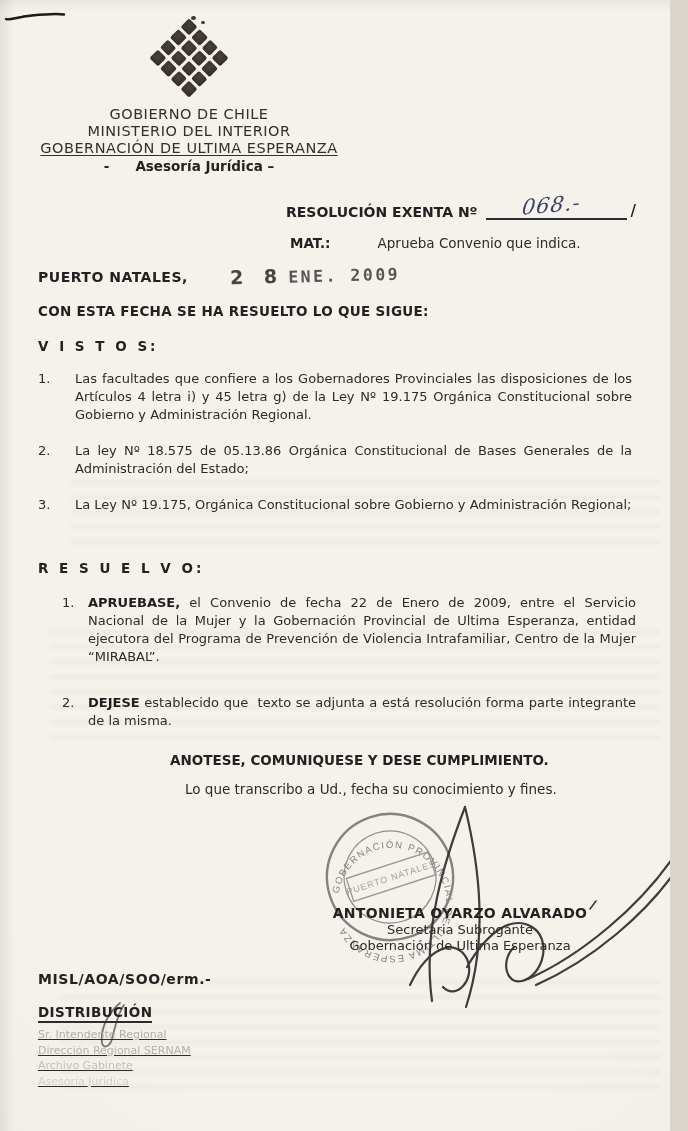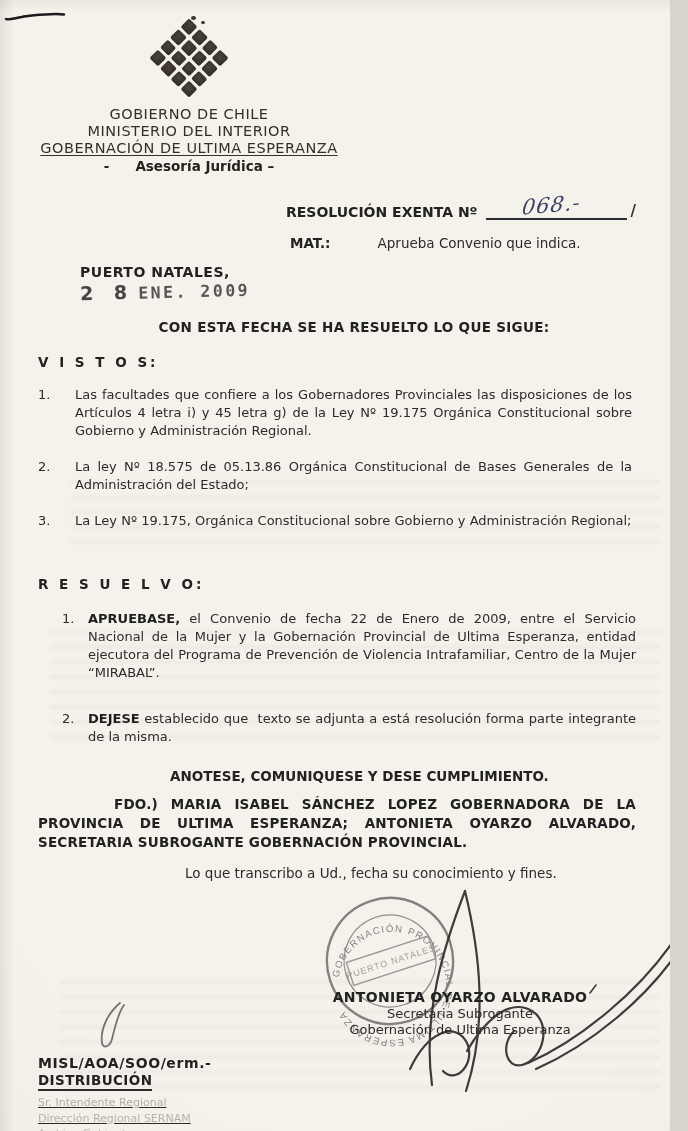--- a/index.html
+++ b/index.html
@@ -33,27 +33,27 @@
   .res-label { font-weight:bold; font-size:14px; white-space:nowrap; color:#222; }
   .res-underline { flex:1; margin-left:8px; border-bottom:2px solid #2a2c38; position:relative; height:30px; }
   .res-number { position:absolute; left:26%; bottom:1px; font-family:"DejaVu Serif", serif;
     font-style:italic; font-size:21px; color:#3a4066; transform:rotate(-5deg) skewX(-12deg); letter-spacing:1px; }
   .res-slash { font-weight:bold; font-size:15px; margin-left:4px; }
 
   .mat-line { margin:15px 0 0 290px; display:flex; }
   .mat-label { font-weight:bold; font-size:13.5px; color:#222; }
   .mat-value { margin-left:47px; font-size:13.5px; }
 
-  .dateline { margin:13px 0 0 38px; display:flex; align-items:baseline;flex-direction:column; }
+  .dateline { margin:13px 0 0 38px; display:flex; align-items:baseline; }
   .city { font-weight:bold; font-size:14px; letter-spacing:.5px; color:#222; }
   .date-stamp { margin-left:42px; transform:rotate(-1.5deg); color:#454545; white-space:nowrap; }
   .date-stamp .day { font-size:19px; font-weight:bold; letter-spacing:7px; }
   .date-stamp .rest { font-size:16.5px; font-weight:600; letter-spacing:2.5px; color:#565656; font-family:"DejaVu Sans Mono", monospace; }
 
-  .intro { margin:17px 0 0 38px; font-weight:bold; font-size:13.5px; letter-spacing:.3px; color:#222;text-align:center; }
+  .intro { margin:17px 0 0 38px; font-weight:bold; font-size:13.5px; letter-spacing:.3px; color:#222; }
   .section-head { margin:19px 0 0 38px; font-weight:bold; font-size:13.5px; letter-spacing:3px; color:#222; }
 
   .vlist { margin:14px 38px 0 38px; }
   .vitem { display:flex; margin-top:16px; line-height:18px; }
   .vnum { width:37px; flex:none; }
   .vtext { flex:1; text-align:justify; }
 
   .rlist { margin:12px 34px 0 62px; }
   .ritem { display:flex; margin-top:18px; line-height:18px; }
   .rnum { width:26px; flex:none; }
@@ -70,21 +70,21 @@
   .sig-svg { position:absolute; left:260px; top:-8px; }
   .sig-text { position:absolute; left:314px; top:108px; width:292px; text-align:center; line-height:16.5px; }
   .sig-name { font-weight:bold; font-size:14px; color:#222; letter-spacing:.3px; }
   .sig-title { font-size:13px; }
   .sig-org { font-size:13px; }
 
   
   .footer { position:relative; margin:2px 0 0 38px; }
   .initials { font-weight:bold; font-size:14px; letter-spacing:.6px; color:#222; }
   .distribution { font-weight:bold; font-size:13.5px; letter-spacing:.4px; color:#222;
-    border-bottom:2px solid #2c2c2c; display:inline-block; margin-top:1px; padding-bottom:1px; }
+    border-bottom:2px solid #2c2c2c; display:inline-block; margin-top:17px; padding-bottom:1px; }
   .dist-items { margin-top:4px; line-height:15.5px; font-size:11px;text-decoration:underline; }
   .d0 { color:#b3ada1; } .d1 { color:#b7b1a5; } .d2 { color:#c5bfb2; } .d3 { color:#d6d0c3; }
 
   .penmark-svg { position:absolute; left:2px; top:4px; }
   .initial-squiggle { position:absolute; left:82px; top:995px; }
 </style>
 </head>
 <body>
 
 <div id="page">
@@ -173,21 +173,20 @@
       <span class="rnum">1.</span>
       <span class="rtext"><span class="lead">APRUEBASE,</span><span> el Convenio de fecha 22 de Enero de 2009, entre el Servicio Nacional de la Mujer y la Gobernación Provincial de Ultima Esperanza, entidad ejecutora del Programa de Prevención de Violencia Intrafamiliar, Centro de la Mujer “MIRABAL”.</span></span>
     </div>
     <div class="ritem" style="margin-top:28px;">
       <span class="rnum">2.</span>
       <span class="rtext"><span class="lead">DEJESE</span><span> establecido que  texto se adjunta a está resolución forma parte integrante de la misma.</span></span>
     </div>
   </div>
 
   <div class="anotese">ANOTESE, COMUNIQUESE Y DESE CUMPLIMIENTO.</div>
-  <div class="fdo">FDO.) MARIA ISABEL SÁNCHEZ LOPEZ GOBERNADORA DE LA PROVINCIA DE ULTIMA ESPERANZA; ANTONIETA OYARZO ALVARADO, SECRETARIA SUBROGANTE GOBERNACIÓN PROVINCIAL.</div>
   <div class="transcribo">Lo que transcribo a Ud., fecha su conocimiento y fines.</div>
 
   <div class="sig-zone">
     <svg class="sig-svg" width="428" height="230" viewBox="0 0 428 230">
       <g transform="rotate(-18 130 88)" opacity="0.85">
         <circle cx="130" cy="88" r="63" fill="none" stroke="#6f6f6f" stroke-width="2.4"></circle>
         <circle cx="130" cy="88" r="46" fill="none" stroke="#7d7d7d" stroke-width="1.2"></circle>
         <defs>
           <path id="ringPath" d="M 76,88 A 54,54 0 1 1 75.9,88.2"></path>
         </defs>

